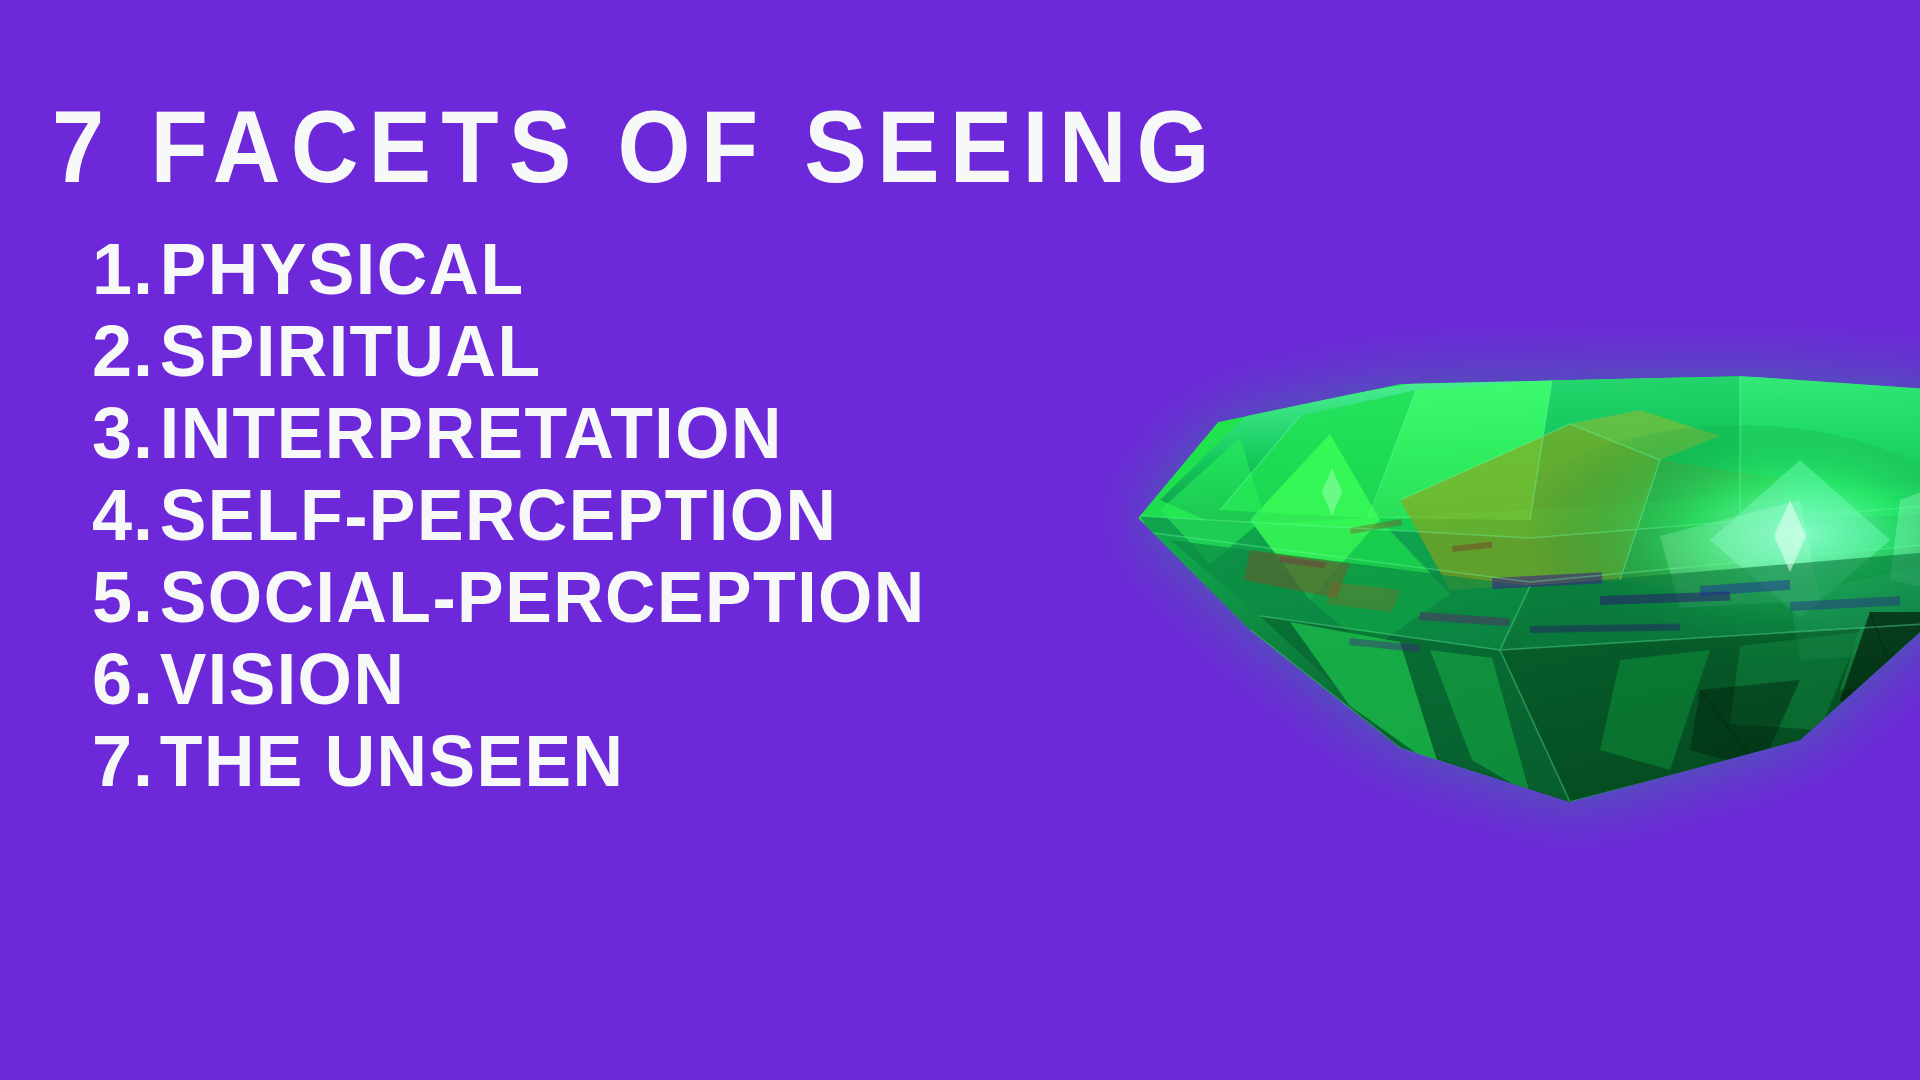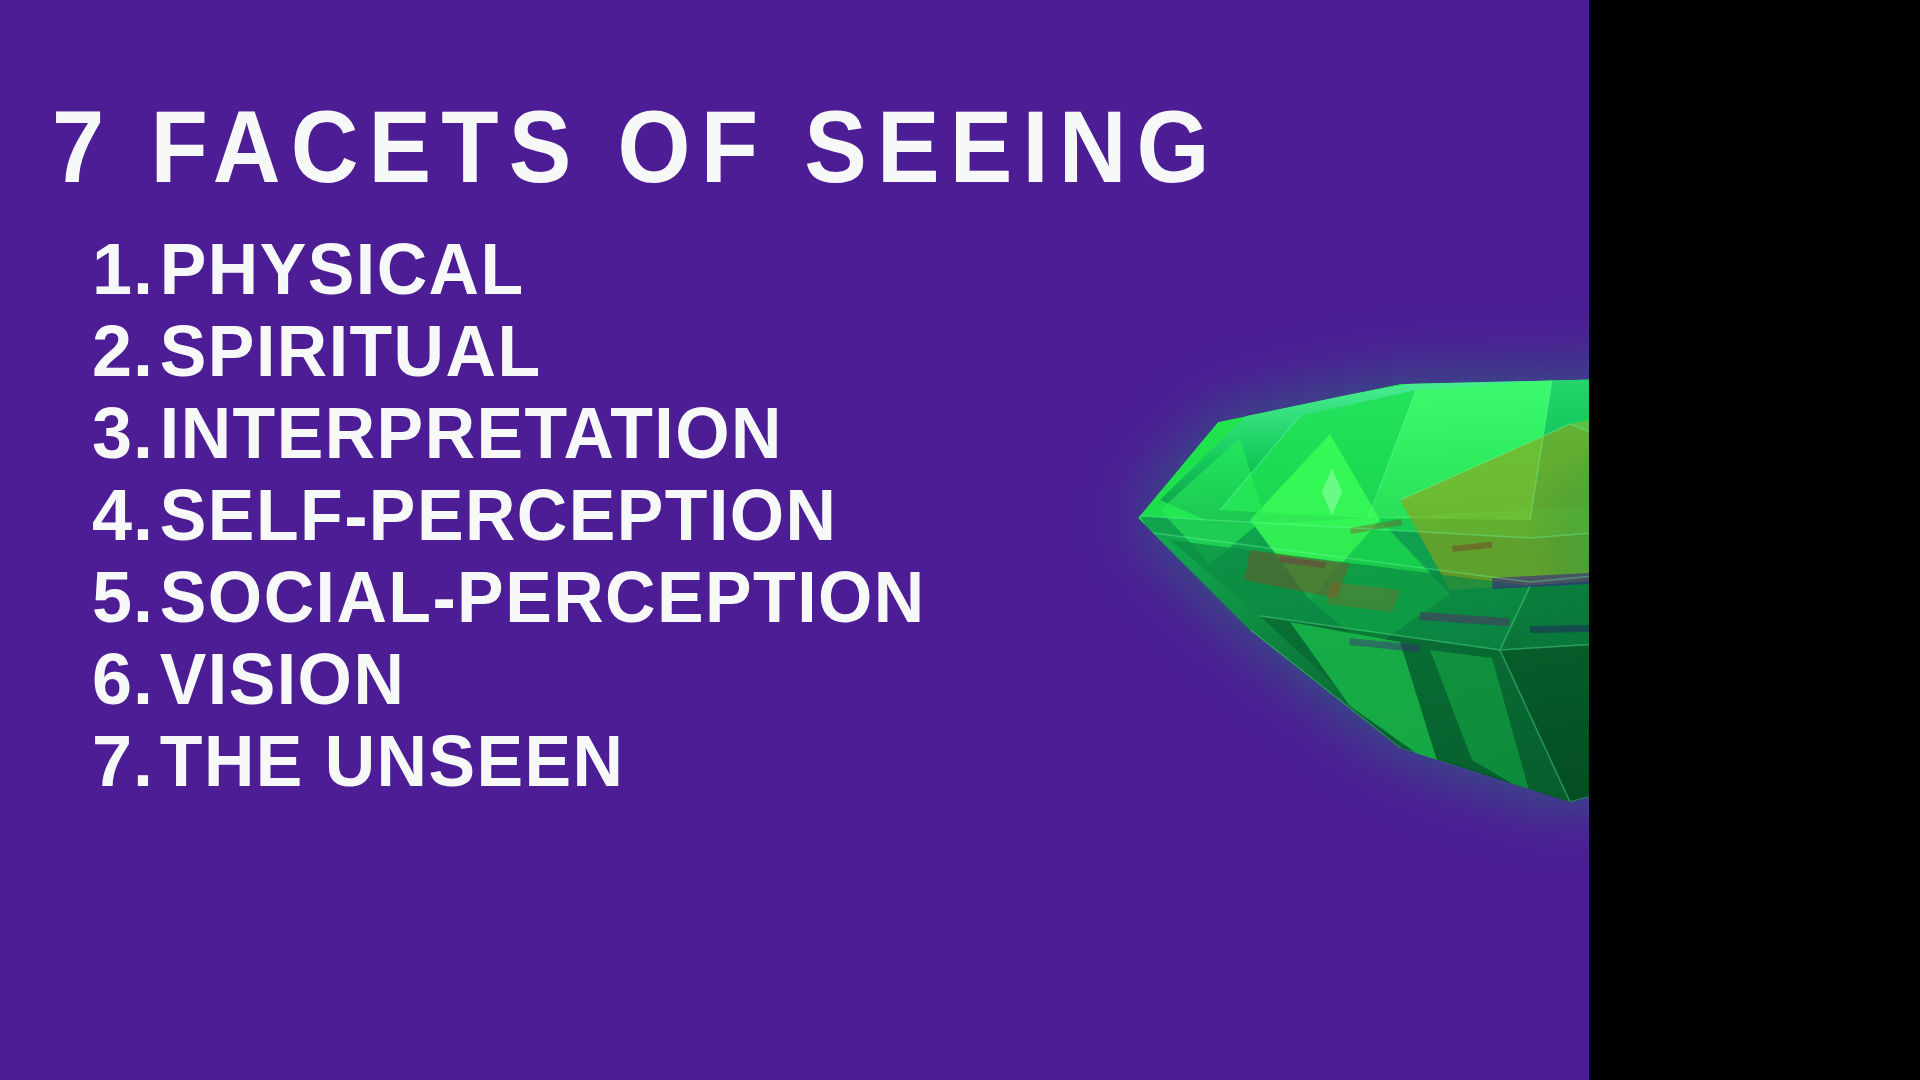--- a/index.html
+++ b/index.html
@@ -9,23 +9,23 @@
     background: #000000;
   }
   body {
     width: 1920px;
     height: 1080px;
     overflow: hidden;
     font-family: "Liberation Sans", sans-serif;
   }
   #slide {
     position: relative;
-    width: 1589px;
+    width: 1920px;
     height: 1080px;
-    background: #4c1d95;
+    background: #6d28d9;
     overflow: hidden;
   }
 
   
   #title {
     position: absolute;
     left: 52px;
     top: 26px;
     width: 1300px;
     color: #f7f8f8;

